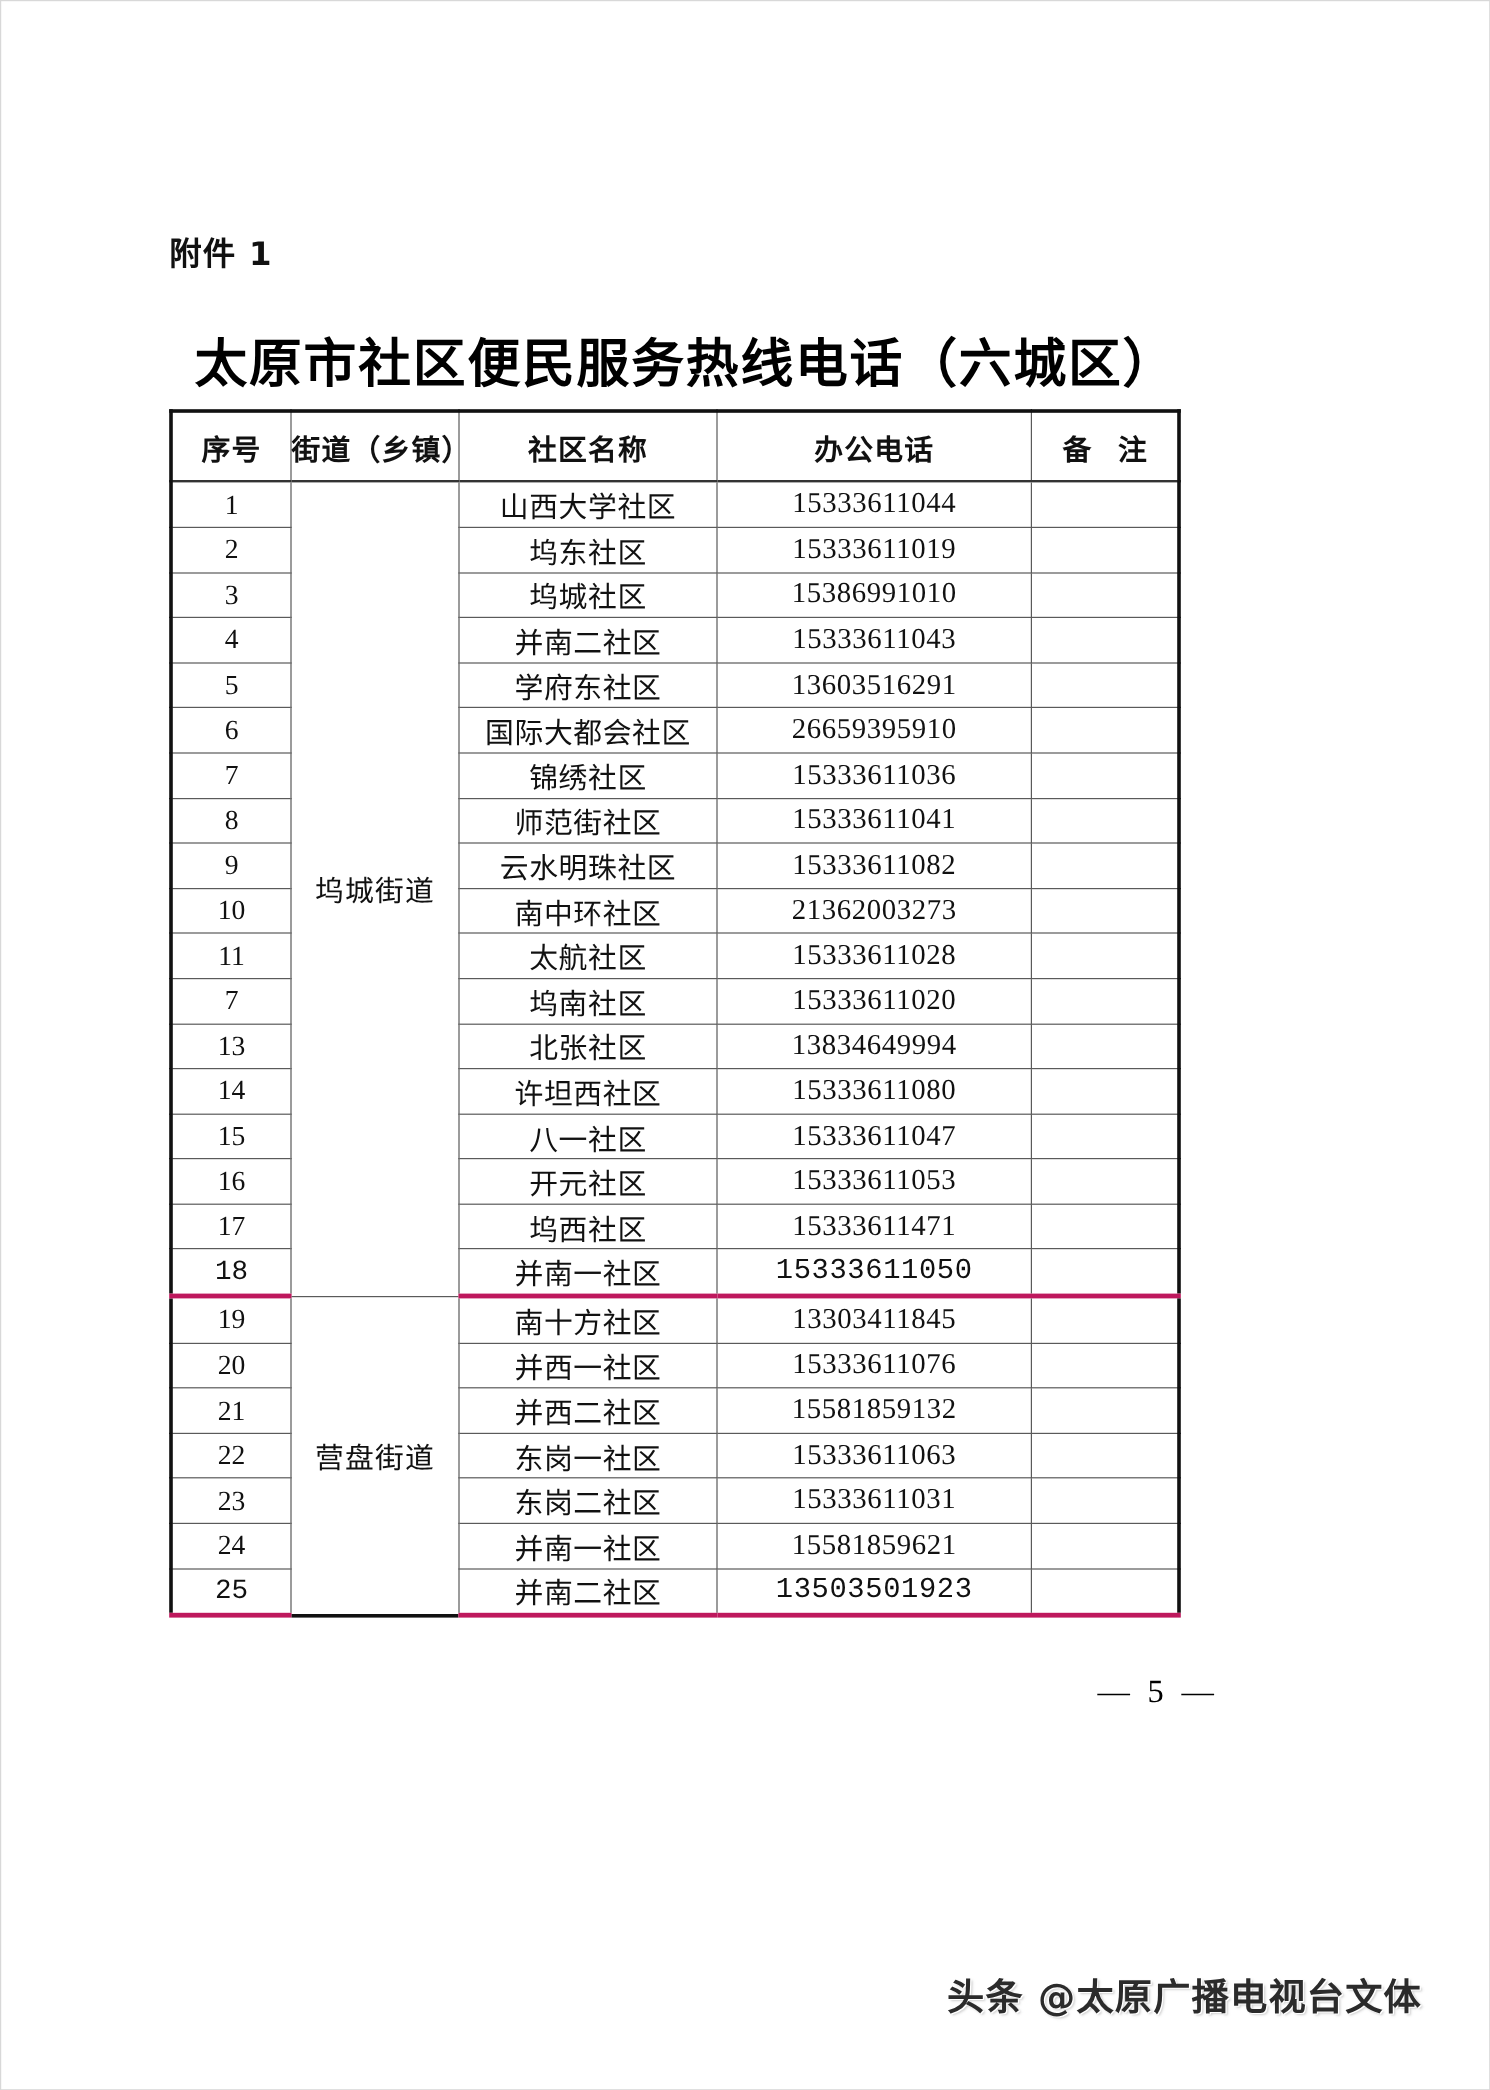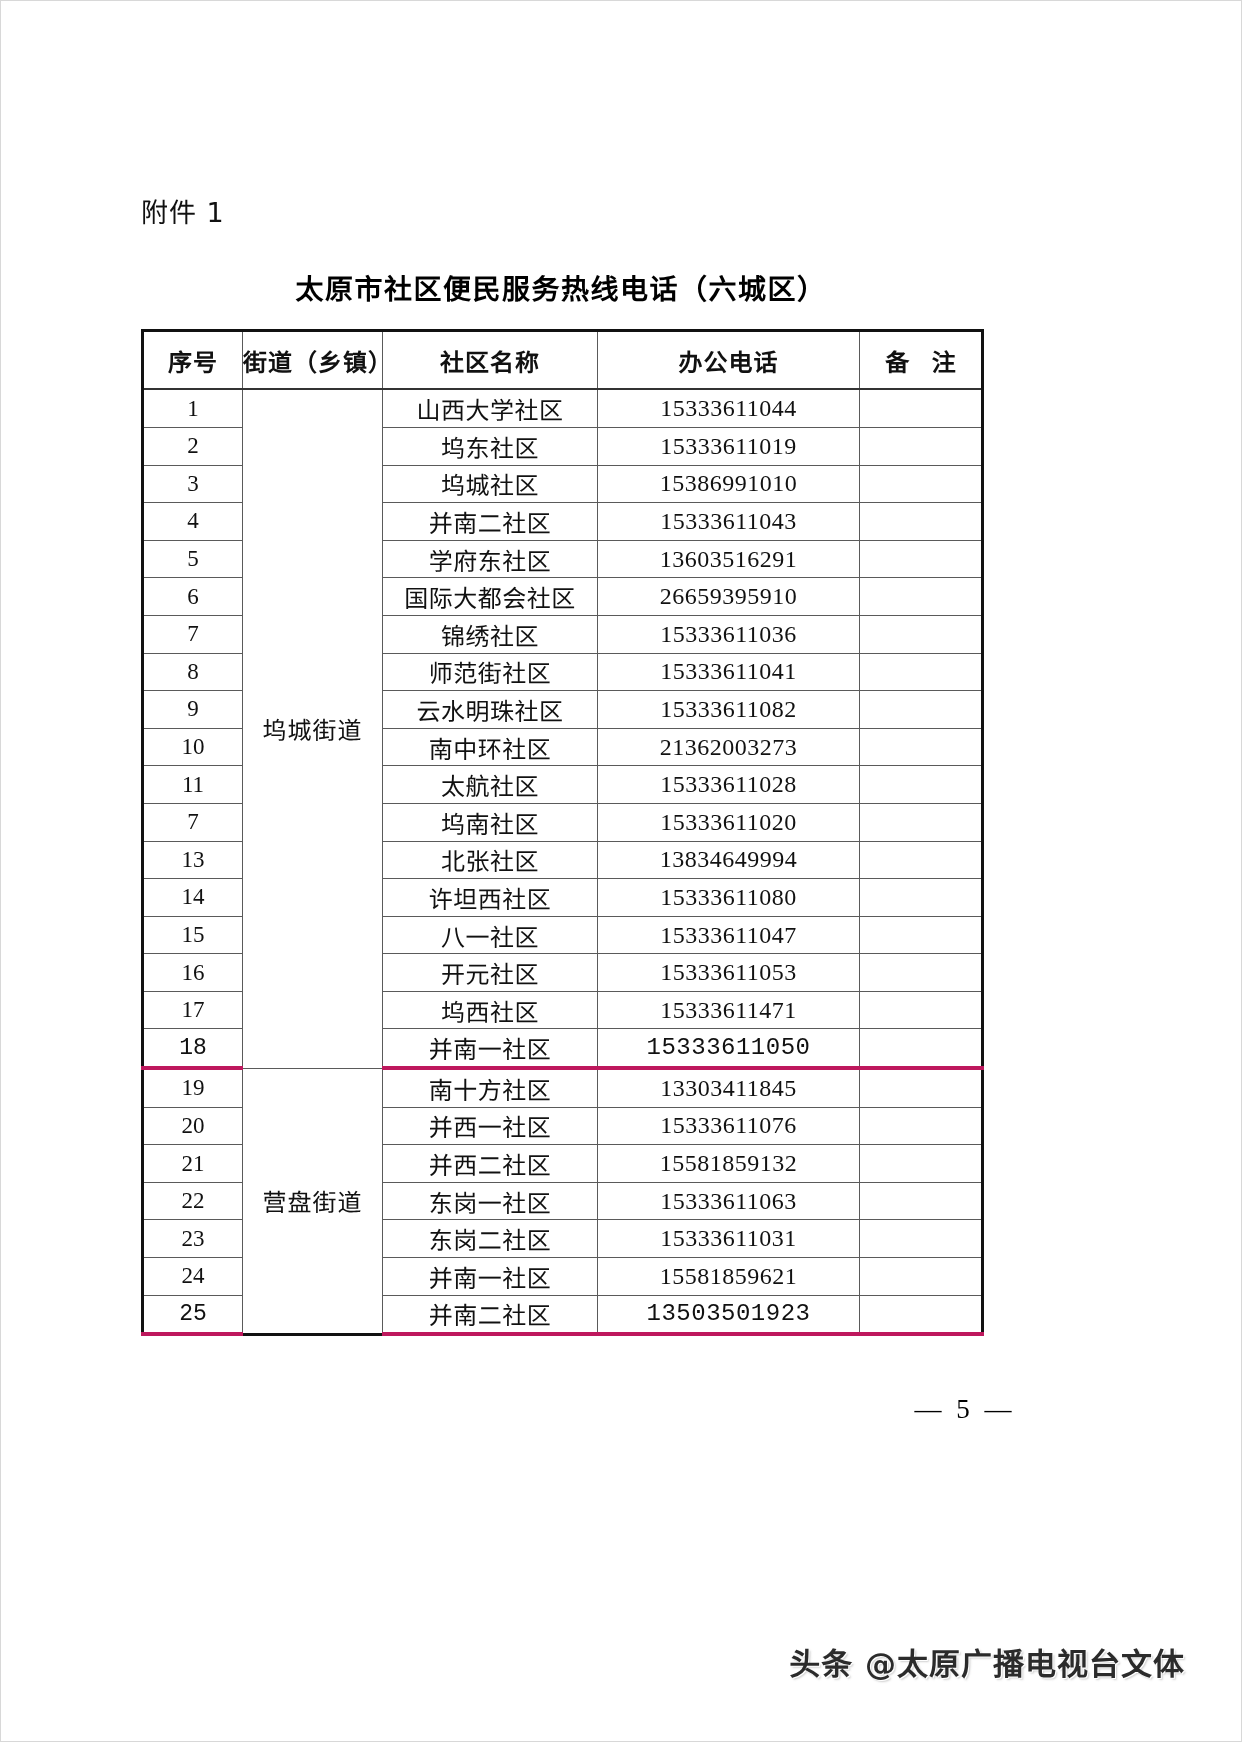--- a/index.html
+++ b/index.html
@@ -30,49 +30,49 @@
   .content {
     position: absolute;
     left: 140px;
     top: 196px;
     width: 840px;
   }
 
   .attachment-label {
     font-family: "DejaVu Sans", "Liberation Sans", sans-serif;
     font-size: 27px;
-    font-weight: 400;
+    font-weight: 700;
     letter-spacing: 1px;
     line-height: 1.2;
     color: #111;
   }
 
   .doc-title {
     margin-top: 38px;
-    text-align: center;
+    text-align: right;
     font-family: "DejaVu Serif", "Liberation Serif", serif;
-    font-size: 28px;
+    font-size: 44px;
     font-weight: 700;
     letter-spacing: 1.5px;
     color: #000;
     white-space: nowrap;
   }
 
   .doc-subtitle {
     margin-top: 26px;
     text-align: center;
     font-family: "DejaVu Sans", "Liberation Sans", sans-serif;
     font-size: 29px;
     font-weight: 700;
     letter-spacing: 1px;
     color: #000;
   }
 
   table.phone-table {
-    margin-top: 22px;
+    margin-top: 10px;
     border-collapse: collapse;
     width: 840px;
     table-layout: fixed;
     background: #fff;
   }
   table.phone-table td,
   table.phone-table th {
     border: 1px solid #5a5a5a;
     text-align: center;
     vertical-align: middle;

